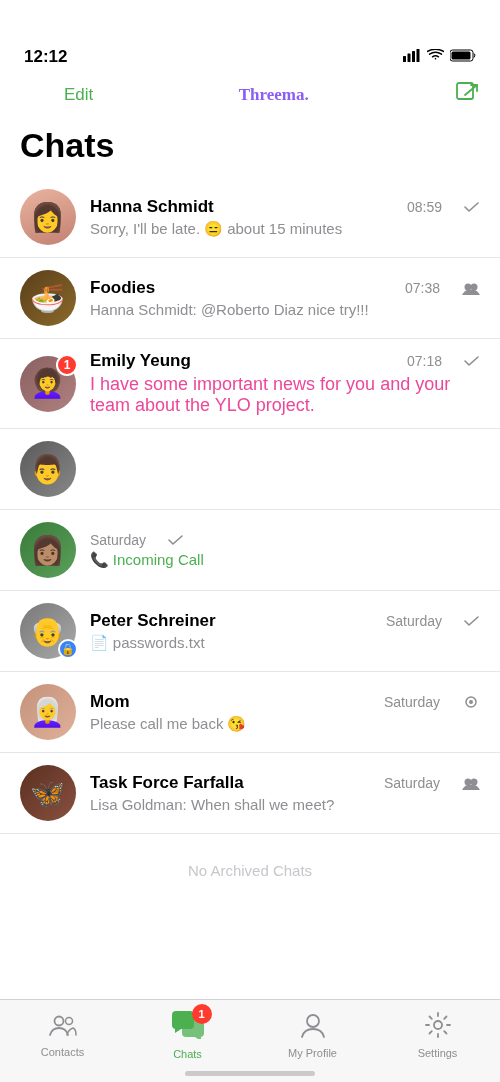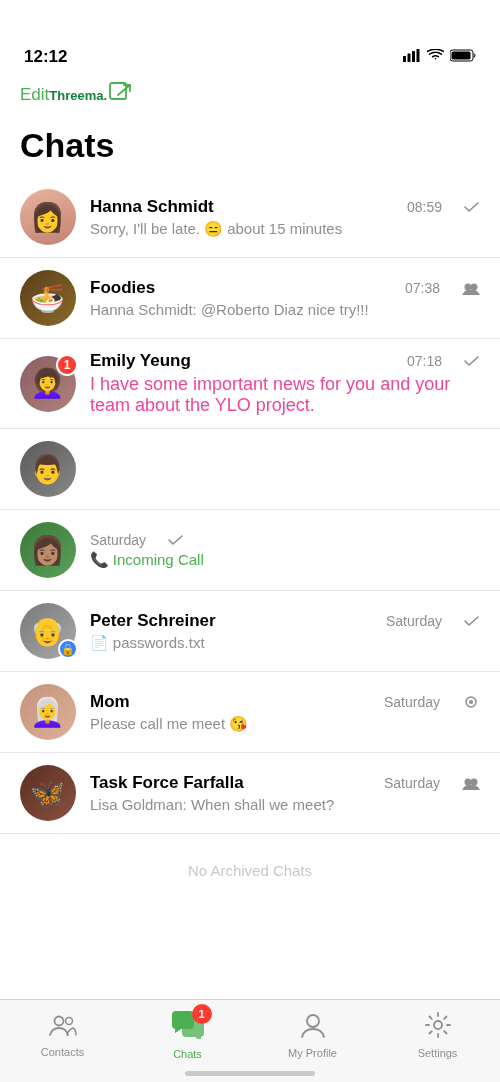--- a/index.html
+++ b/index.html
@@ -29,33 +29,36 @@
     }
     .status-icons {
       display: flex;
       align-items: center;
       gap: 6px;
     }
 
     
     .nav-bar {
       display: flex;
+      justify-content: space-between;
       align-items: center;
       padding: 4px 20px 8px;
+      margin-left: 44px;
     }
     .nav-edit {
       color: #4CAF50;
       font-size: 17px;
       font-weight: 400;
       cursor: pointer;
     }
     .nav-title {
-      font-size: 13px;
+      font-size: 17px;
       font-weight: 600;
-      color: #15803d;
+      color: #8b5cf6;
+      font-family: Liberation Serif, serif;
     }
     .nav-compose {
       color: #4CAF50;
       cursor: pointer;
     }
 
     
     .page-title {
       font-size: 34px;
       font-weight: 700;
@@ -392,21 +395,21 @@
       <div class="chat-header">
         <span class="chat-name">Mom</span>
         <div class="chat-meta">
           <span>Saturday</span>
           <svg width="18" height="12" viewBox="0 0 18 12" fill="none">
             <circle cx="9" cy="6" r="5" stroke="#8e8e93" stroke-width="1.5" fill="none"></circle>
             <circle cx="9" cy="6" r="2" fill="#8e8e93"></circle>
           </svg>
         </div>
       </div>
-      <div class="chat-preview">Please call me meet 😘</div>
+      <div class="chat-preview">Please call me back 😘</div>
     </div>
   </li>
 
   <li class="chat-item">
     <div class="avatar-container">
       <div class="avatar-img" style="background:linear-gradient(135deg,#5a3020,#8a5040);display:flex;align-items:center;justify-content:center;font-size:28px;border-radius:50%;">🦋</div>
     </div>
     <div class="chat-content">
       <div class="chat-header">
         <span class="chat-name">Task Force Farfalla</span>

